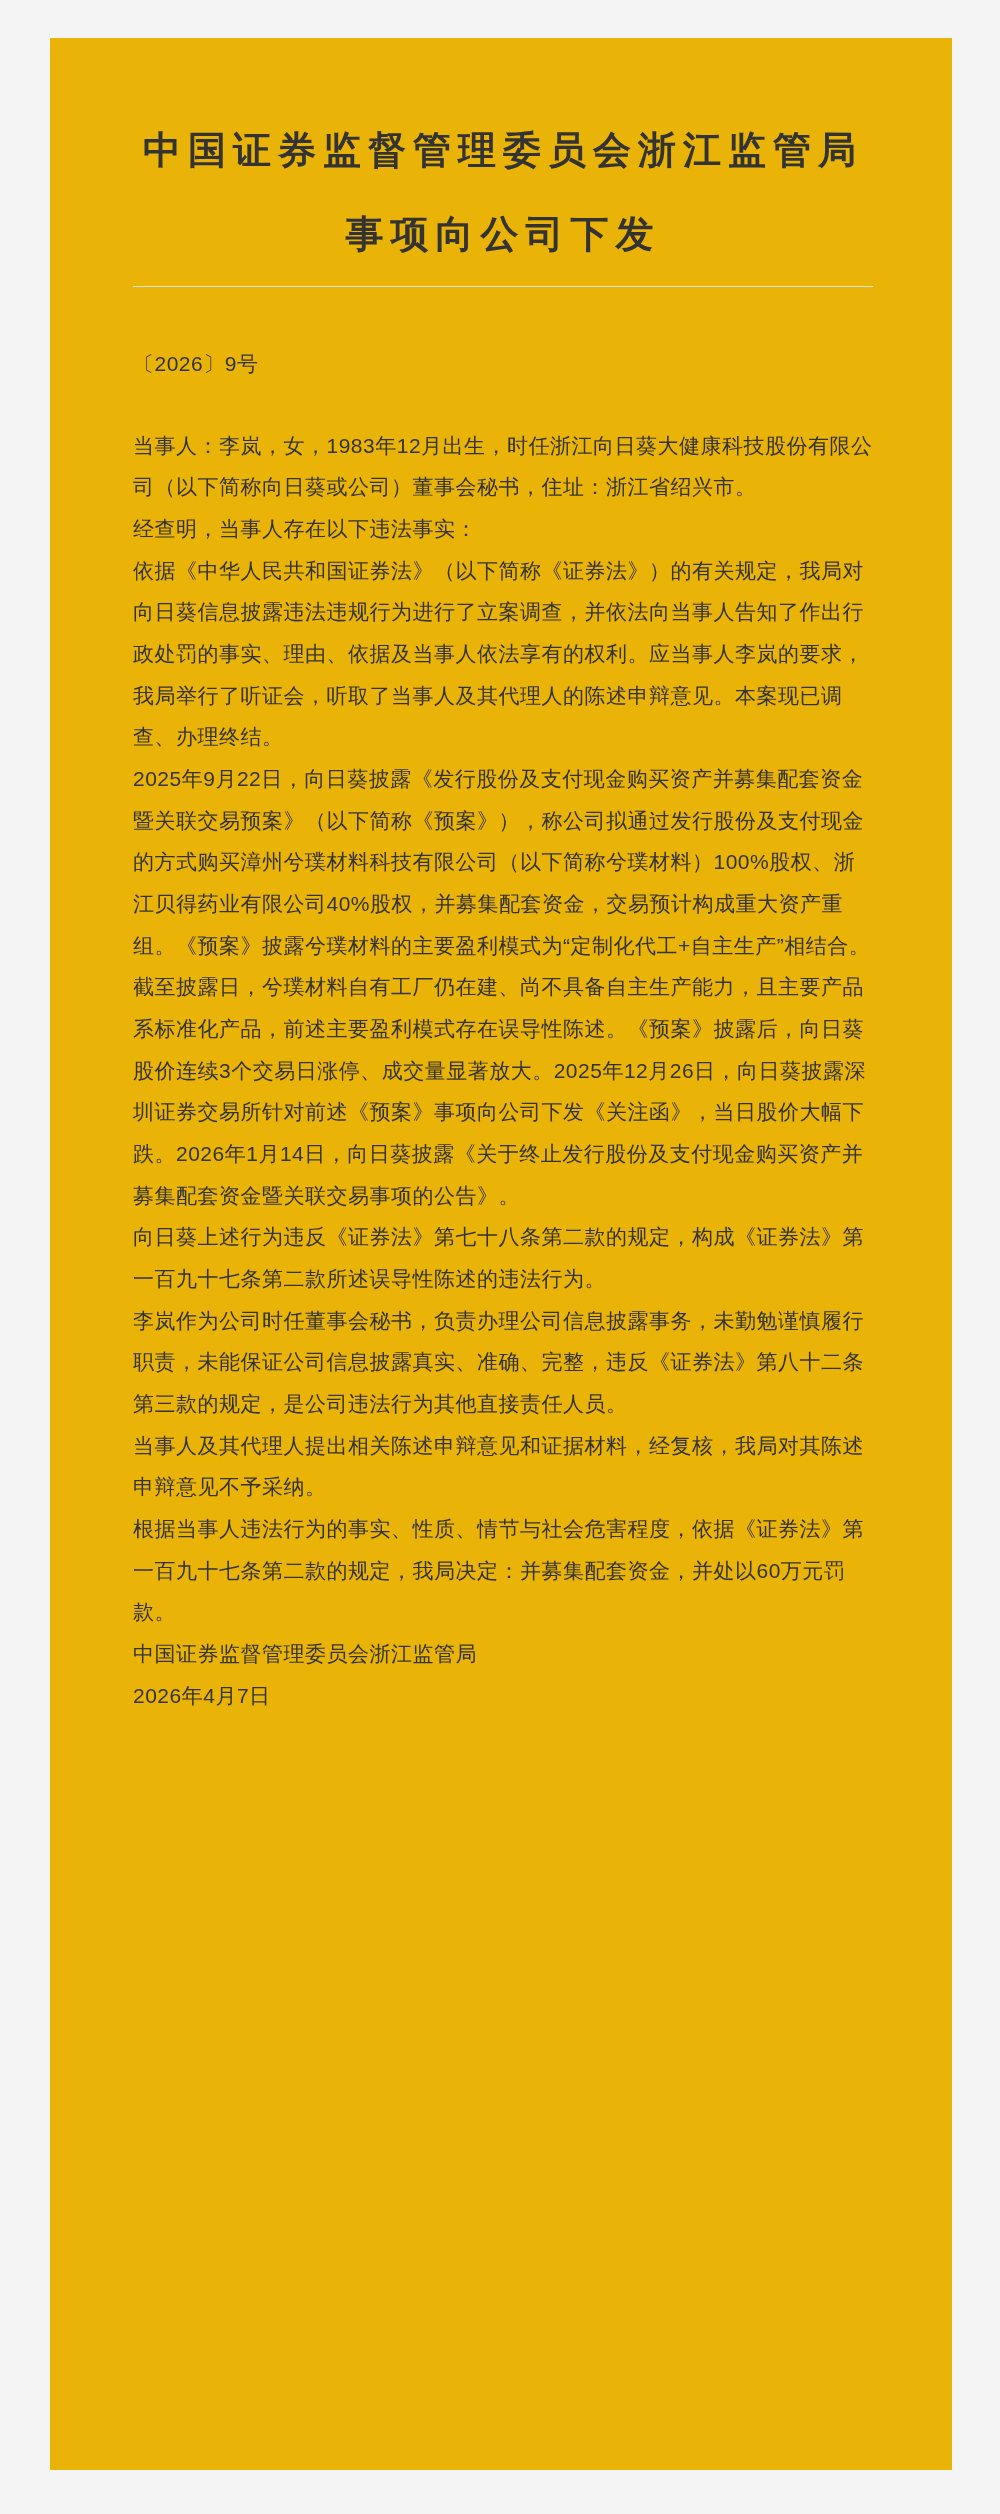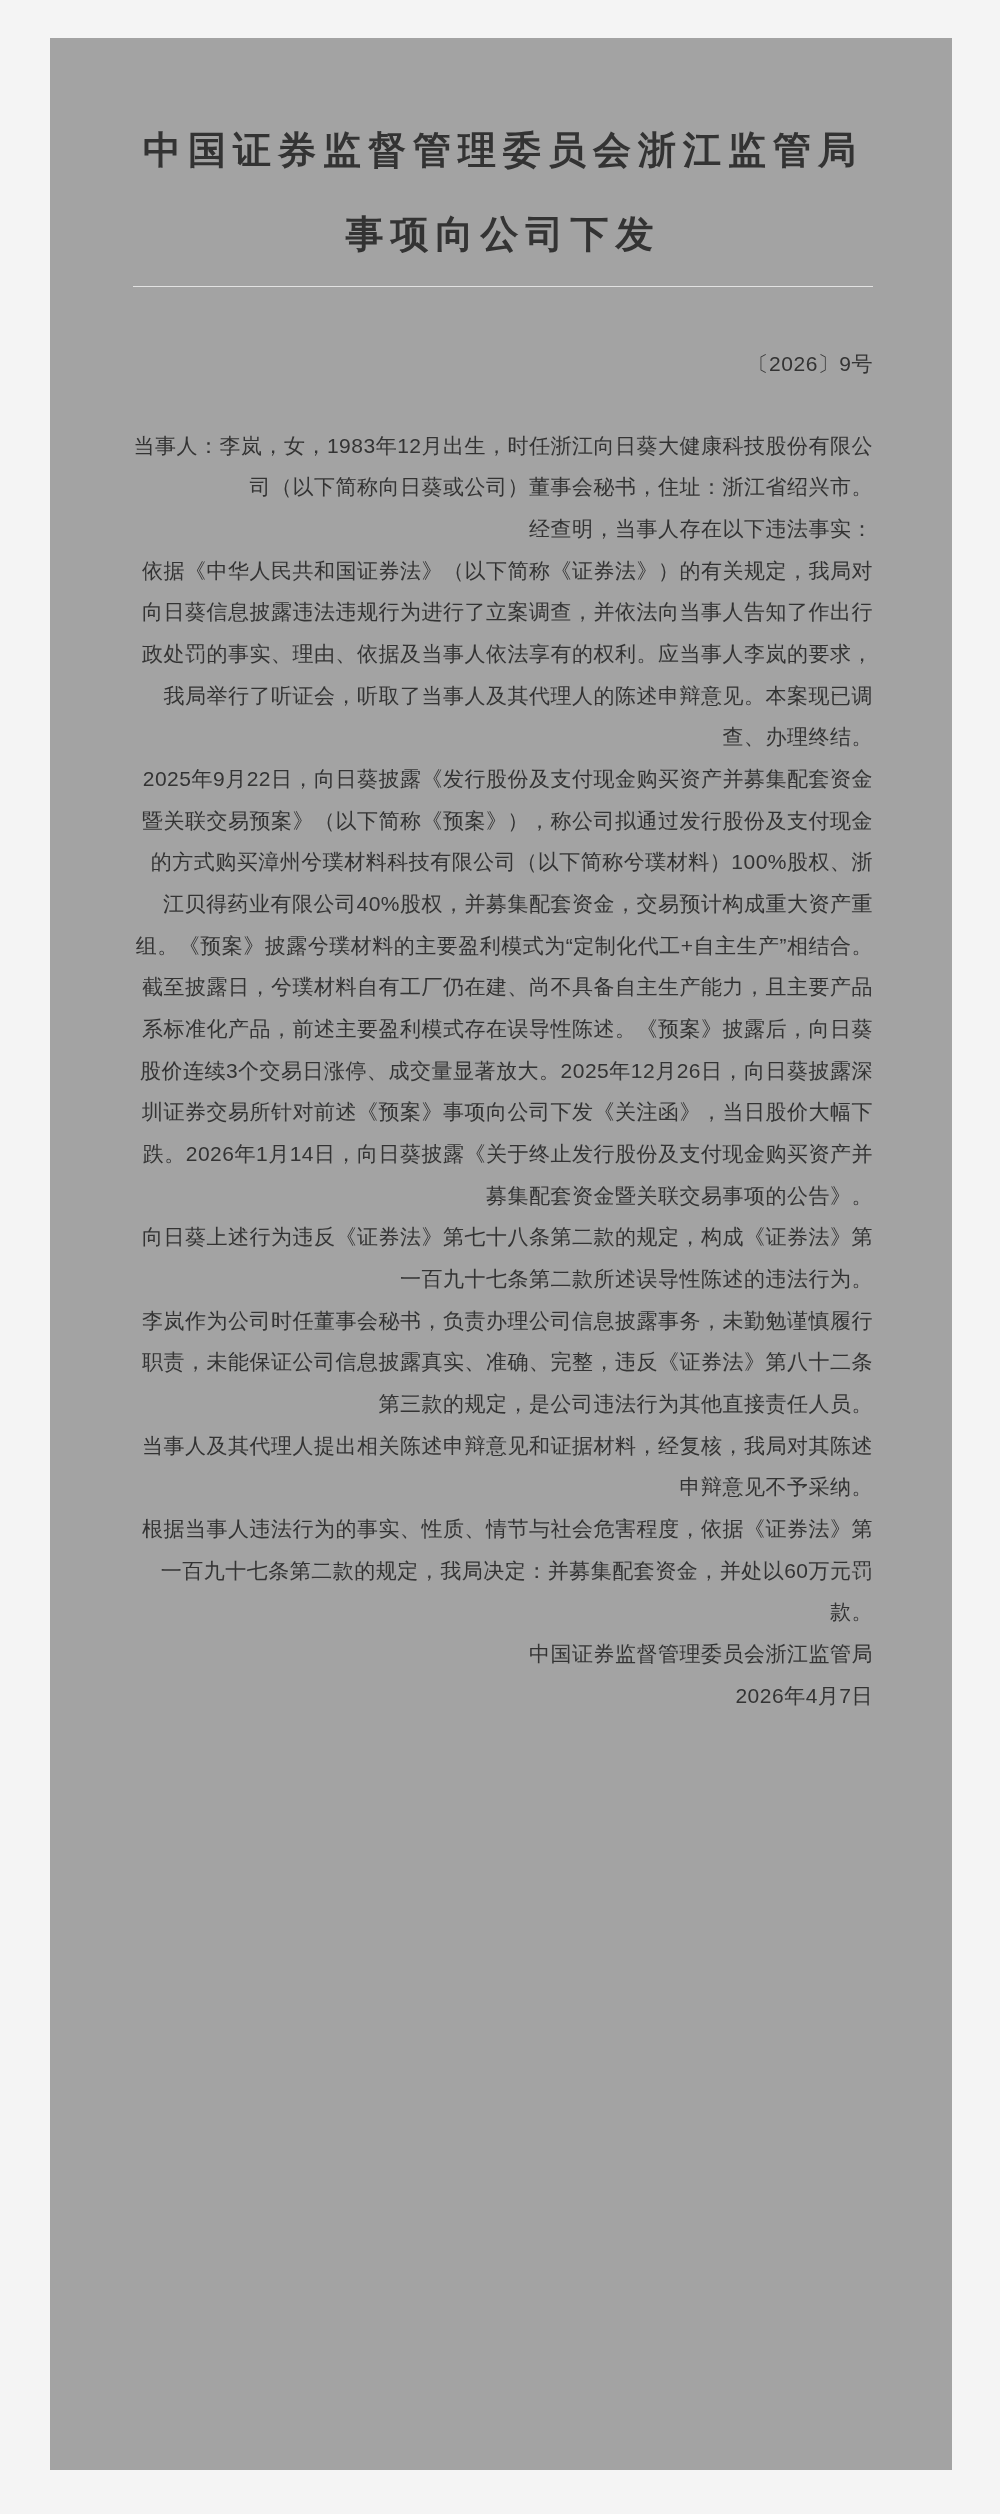--- a/index.html
+++ b/index.html
@@ -11,21 +11,21 @@
     height: 2514px;
     background: #f4f4f4;
     font-family: "Liberation Sans", sans-serif;
     overflow: hidden;
   }
   .card {
     box-sizing: border-box;
     width: 902px;
     height: 2432px;
     margin: 38px 48px 44px 50px;
-    background: #a3a3a3;
+    background: #eab308;
     padding: 70px 79px 40px 83px;
     overflow: hidden;
   }
   .doc-title {
     margin: 0;
     text-align: center;
     color: #333333;
     font-size: 38px;
     font-weight: bold;
     line-height: 84px;
@@ -36,32 +36,31 @@
     border-top: 1px solid #e2e2e2;
     height: 0;
     margin: 10px 0 0 0;
   }
   .doc-number {
     margin: 56px 0 0 0;
     color: #333333;
     font-size: 21px;
     line-height: 41.67px;
     letter-spacing: 0.5px;
-    text-align: right;
   }
   .body-text {
     margin-top: 40px;
   }
   .body-text p {
     margin: 0;
     color: #333333;
     font-size: 21px;
     line-height: 41.67px;
     letter-spacing: 0.5px;
-    text-align: right;
+    text-align: left;
   }
 </style>
 </head>
 <body>
 
 <div class="card">
 
   <h1 class="doc-title">
     <span>中国证券监督管理委员会浙江监管局</span><br>
     <span>事项向公司下发</span>

